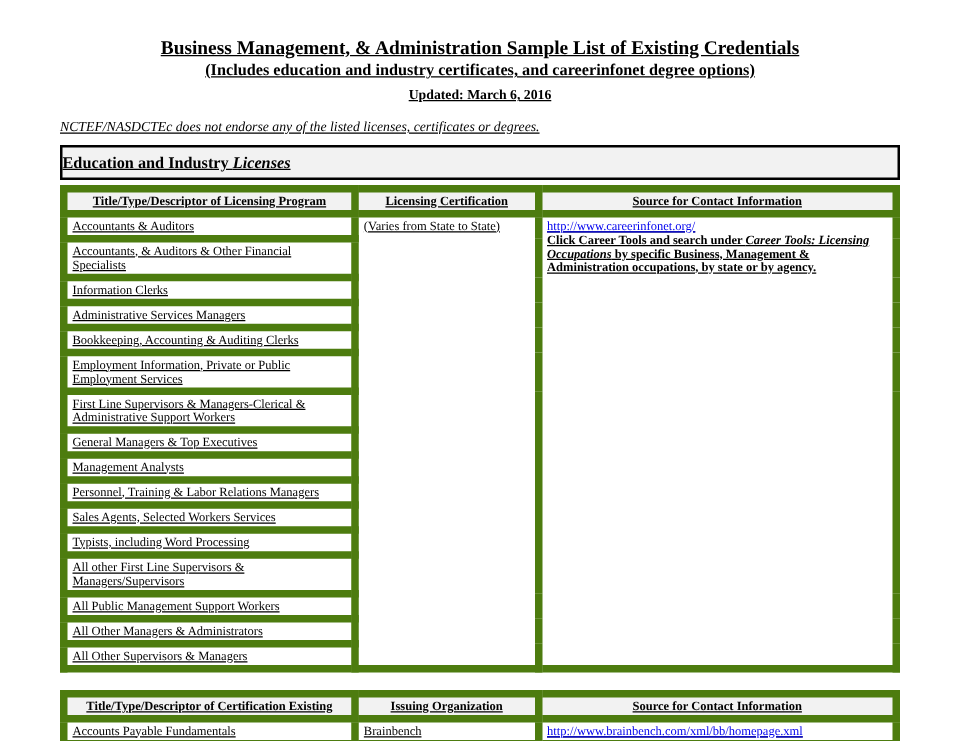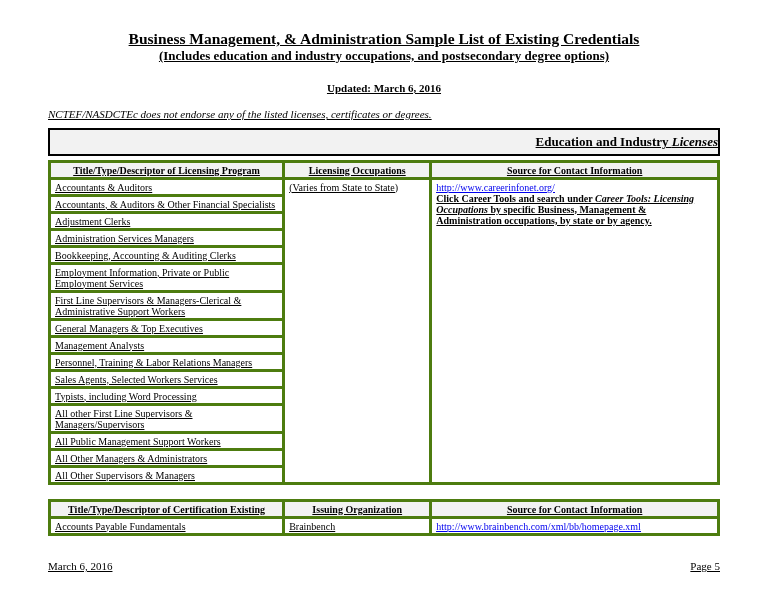--- a/index.html
+++ b/index.html
@@ -24,45 +24,45 @@
     font-size: 15.5px;
     font-weight: bold;
   }
   .subtitle {
     font-size: 13px;
     font-weight: bold;
   }
   .updated {
     font-size: 11px;
     font-weight: bold;
-    margin-top: 18px;
+    margin-top: 6px;
   }
   .disclaimer {
     font-size: 11px;
     font-style: italic;
     margin-bottom: 8px;
   }
   .section-band {
     border: 2.5px solid #000;
     background: #f2f2f2;
-    text-align: right;
+    text-align: left;
     font-size: 13px;
     padding: 4px 0;
     font-weight: bold;
     margin-bottom: 4px;
   }
   .section-band .ital { font-style: italic; }
   table {
     border-collapse: collapse;
     width: 100%;
     font-size: 10px;
     table-layout: fixed;
   }
   th, td {
-    border: 3px solid #4d7c0f;
+    border: 6px solid #4d7c0f;
     padding: 1.5px 4px;
     text-align: left;
     vertical-align: top;
   }
   th {
     background: #f2f2f2;
     font-weight: bold;
     text-align: center;
   }
   .col-a { width: 35%; }
@@ -80,57 +80,57 @@
   .cert-table { margin-top: 4px; }
   .gap { height: 10px; }
 </style>
 </head>
 <body>
 
 <div class="page">
 
   <div class="header">
     <div class="title">Business Management, &amp; Administration Sample List of Existing Credentials</div>
-    <div class="subtitle">(Includes education and industry occupations, and postsecondary degree options)</div>
+    <div class="subtitle">(Includes education and industry certificates, and careerinfonet degree options)</div>
     <div class="updated">Updated:  March 6, 2016</div>
   </div>
 
   <div class="disclaimer">NCTEF/NASDCTEc does not endorse any of the listed licenses, certificates or degrees.</div>
 
   <div class="section-band">
     <span>Education and Industry </span><span class="ital">Licenses</span>
   </div>
 
   <table>
     <colgroup>
         <col class="col-a">
         <col class="col-b">
         <col class="col-c">
       </colgroup>
     <tbody>
         <tr>
       <th>Title/Type/Descriptor of Licensing Program</th>
-      <th>Licensing Occupations</th>
+      <th>Licensing Certification</th>
       <th>Source for Contact Information</th>
     </tr>
     </tbody>
       <tbody id="lic-body">
         <tr>
           <td>Accountants &amp; Auditors</td>
           <td rowspan="16">(Varies from State to State)</td>
           <td rowspan="16"><span class="link">http://www.careerinfonet.org/</span><br><span class="bold">Click Career Tools and search under </span><span class="ital-inline">Career Tools:  Licensing Occupations</span><span class="bold"> by specific Business, Management &amp; Administration occupations, by state or by agency.</span></td>
         </tr>
         <tr>
           <td>Accountants, &amp; Auditors &amp; Other Financial Specialists</td>
         </tr>
         <tr>
-          <td>Adjustment Clerks</td>
+          <td>Information Clerks</td>
         </tr>
         <tr>
-          <td>Administration Services Managers</td>
+          <td>Administrative Services Managers</td>
         </tr>
         <tr>
           <td>Bookkeeping, Accounting &amp; Auditing Clerks</td>
         </tr>
         <tr>
           <td>Employment Information, Private or Public Employment Services</td>
         </tr>
         <tr>
           <td>First Line Supervisors  &amp; Managers-Clerical &amp; Administrative Support Workers</td>
         </tr>

